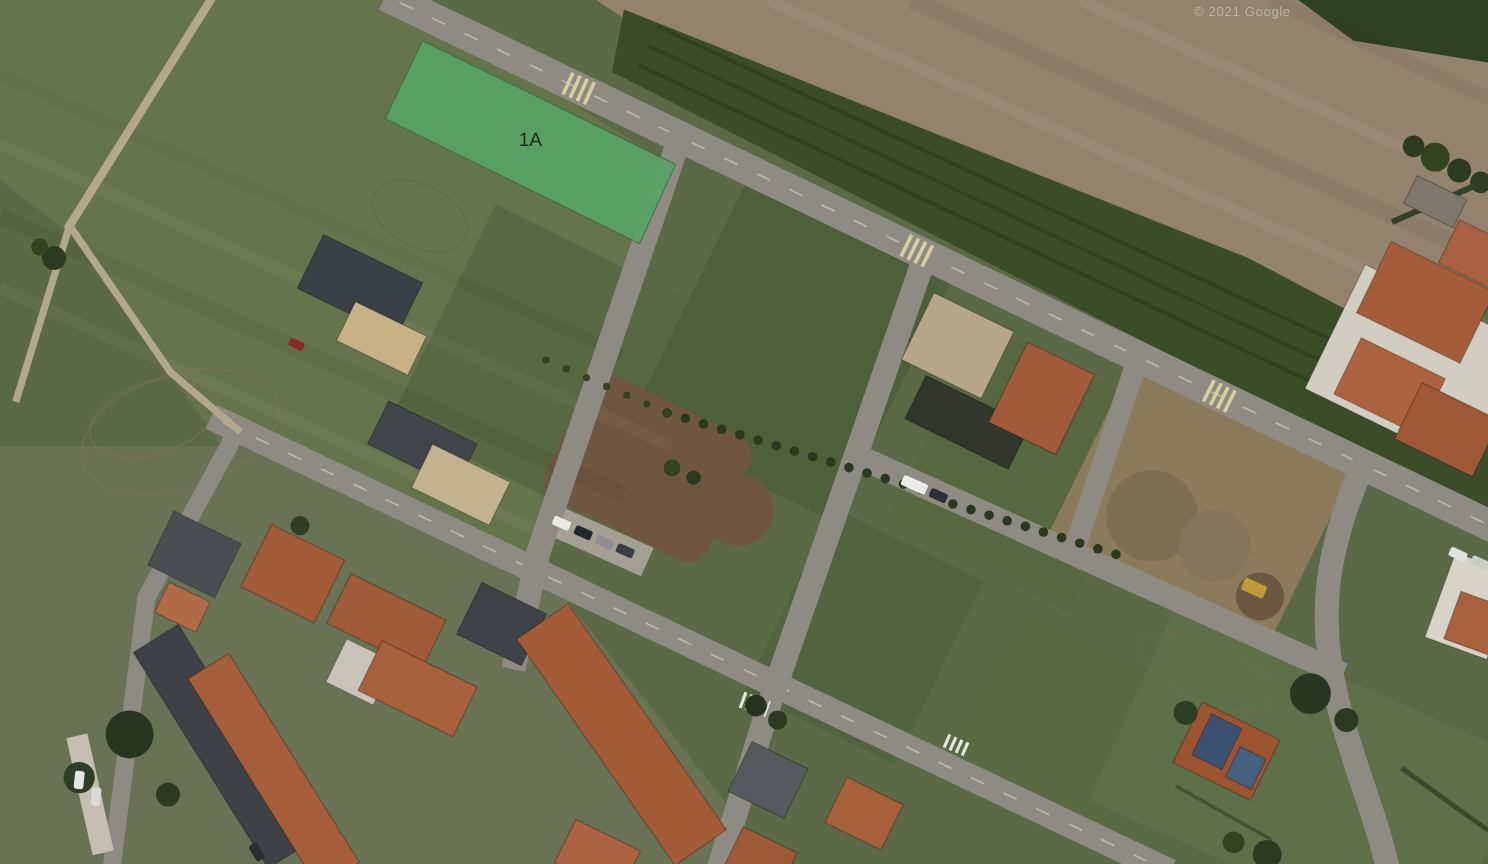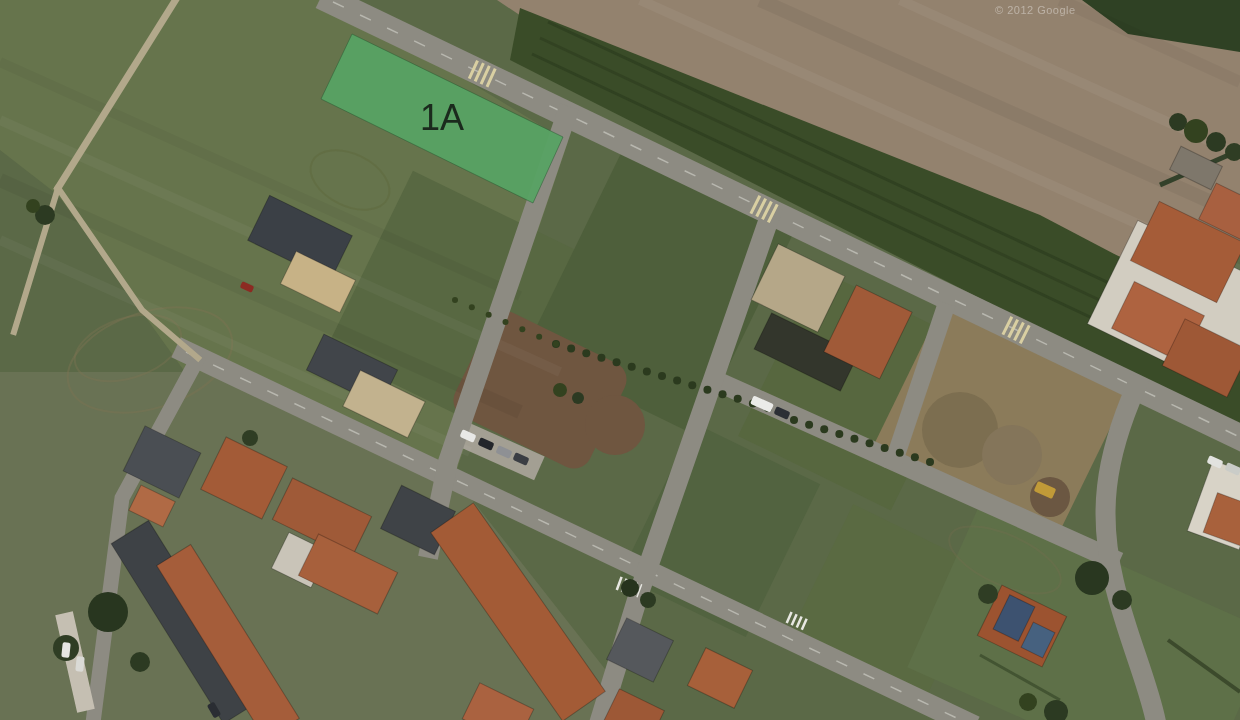--- a/index.html
+++ b/index.html
@@ -170,15 +170,15 @@
       <rect x="774.5" y="409" width="15" height="8" rx="2" fill="#2c2f35" transform="rotate(24 782 413)"></rect>
       <rect x="240.5" y="283.5" width="13" height="7" rx="2" fill="#8c2a22" transform="rotate(24 247 287)"></rect>
       <rect x="58.5" y="646" width="15" height="8" rx="2" fill="#e6e6e3" transform="rotate(96 66 650)"></rect>
       <rect x="72.5" y="660" width="15" height="8" rx="2" fill="#dadad6" transform="rotate(96 80 664)"></rect>
       <rect x="206.5" y="706" width="15" height="8" rx="2" fill="#2a2d33" transform="rotate(60 214 710)"></rect>
       <rect x="1207.5" y="458" width="15" height="8" rx="2" fill="#e2e2df" transform="rotate(24 1215 462)"></rect>
       <rect x="1225.5" y="465" width="15" height="8" rx="2" fill="#caccc8" transform="rotate(24 1233 469)"></rect>
       <rect x="1035" y="484.5" width="20" height="11" rx="2" fill="#c09a38" transform="rotate(24 1045 490)"></rect>
       <polygon points="352,34 563,137 533,203 321,99" fill="#57a263" fill-opacity="0.95" stroke="rgba(40,90,50,0.5)" stroke-width="1"></polygon>
     </svg>
-  <div class="parcel-label" style="left: 442px; top: 118px; color: rgb(27, 42, 29); font-size: 36px;">1A</div>
-  <div class="watermark" style="left:995px;top:4px;">© 2012 Google</div>
+  <div class="parcel-label" style="left: 442px; top: 118px; color: rgb(27, 42, 29); font-size: 16px;">1A</div>
+  <div class="watermark" style="left:995px;top:4px;">© 2021 Google</div>
 </div>
 
 </body></html>

